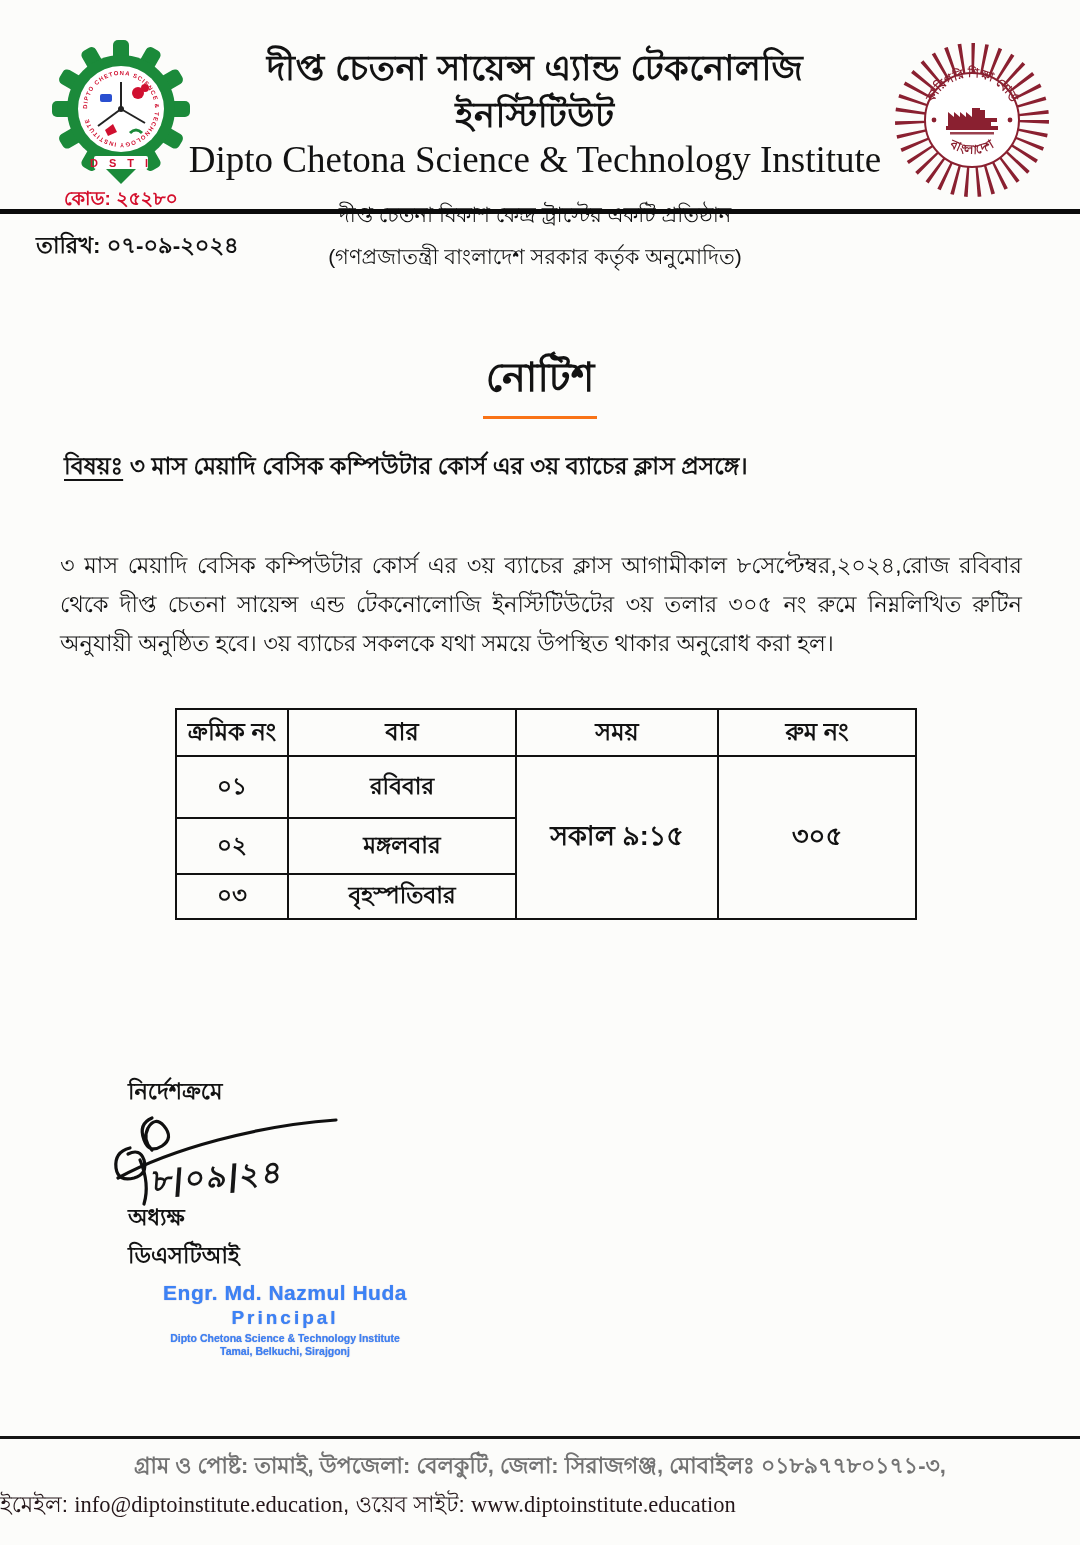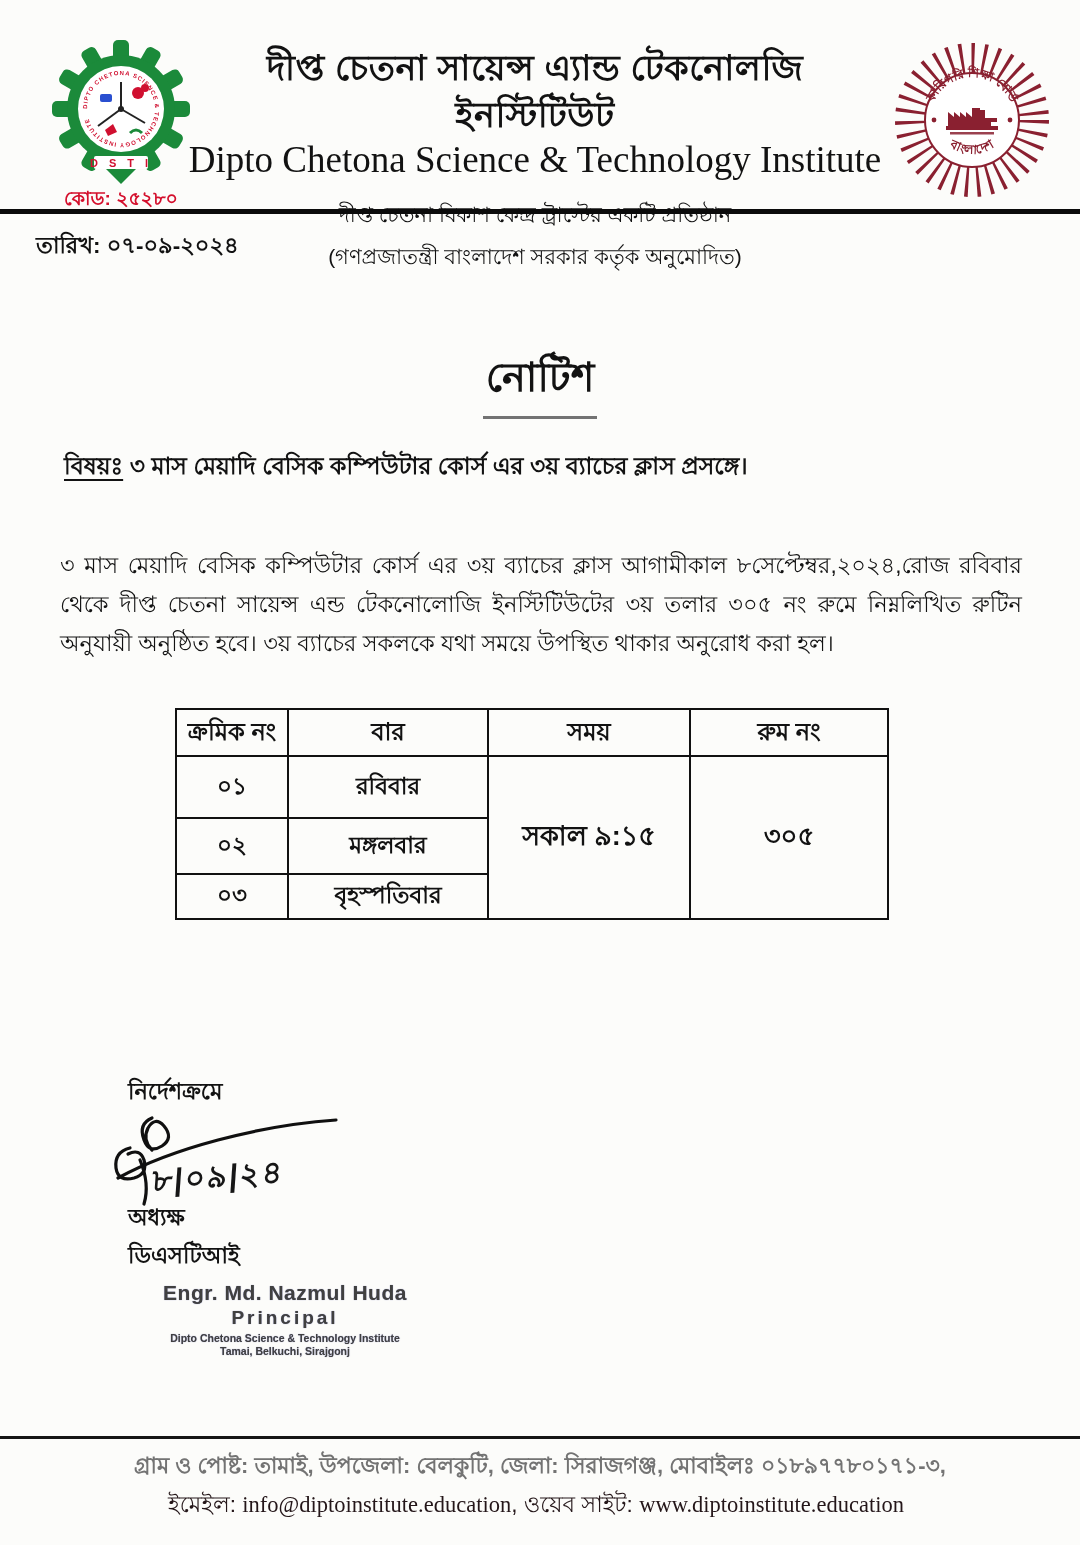--- a/index.html
+++ b/index.html
@@ -25,65 +25,65 @@
   
   .memo-row {
     position:absolute; left:36px; top:228px; width:1008px;
     display:flex; justify-content:space-between;
     font-size:22.5px; font-weight:600;
   }
   
   .notice-title-wrap { position:absolute; left:0; top:346px; width:1080px; text-align:center; }
   .notice-title {
     display:inline-block; font-size:40px; font-weight:800;
-    border-bottom:3px solid #737373; padding:0 3px 3px 3px;
+    border-bottom:3px solid #f97316; padding:0 3px 3px 3px;
   }
   
   .subject { position:absolute; left:64px; top:448px; font-size:23.5px; font-weight:800; }
   .subject .u { text-decoration:underline; text-underline-offset:5px; text-decoration-thickness:2px; }
   
   .body-text {
     position:absolute; left:60px; top:546px; width:962px;
     font-size:22.5px; line-height:39px; text-align:justify; font-weight:500;
   }
   
   .sched { position:absolute; left:175px; top:708px; border-collapse:collapse; }
   .sched th, .sched td {
     border:2.5px solid #111; text-align:center; vertical-align:middle;
     font-weight:600;
   }
   .sched th { font-size:24px; font-weight:800; height:47px; }
-  .col-serial { width:112px; } .col-day { width:200px; }
+  .col-serial { width:112px; } .col-day { width:228px; }
   .col-time { width:202px; } .col-room { width:198px; }
   .cell-serial { font-size:23px; height:62px;border-radius:8px; }
   .cell-day { font-size:23px; }
   .cell-time { font-size:27px; font-weight:700; }
   .cell-room { font-size:26px; font-weight:700; }
   .row2 td { height:56px; } .row3 td { height:45px; }
   
   .by-order { position:absolute; left:128px; top:1074px; font-size:22.5px; font-weight:600; }
   .sig-svg { position:absolute; left:100px; top:1104px; width:270px; height:112px; }
   .sig-date {
     position:absolute; left:152px; top:1152px; font-size:31px; font-weight:600;
     transform:rotate(-4deg) skewX(-8deg); letter-spacing:2px; color:#161616;
   }
   .designation { position:absolute; left:128px; top:1200px; font-size:22.5px; font-weight:600; }
   .org-short { position:absolute; left:128px; top:1238px; font-size:22.5px; font-weight:600; }
   .stamp {
     position:absolute; left:118px; top:1280px; width:334px; text-align:center;
-    color:#404040; text-shadow:0 0 1px rgba(42,45,143,0.55); line-height:1.25;
+    color:#3b82f6; text-shadow:0 0 1px rgba(42,45,143,0.55); line-height:1.25;
   }
   .stamp-name { font-size:21px; font-weight:bold; letter-spacing:0.5px; }
   .stamp-title { font-size:19px; font-weight:bold; letter-spacing:3px; }
   .stamp-line3 { font-size:10.5px; font-weight:bold; margin-top:2px; }
   .stamp-line4 { font-size:10.5px; font-weight:bold; }
   
   .rule-bottom { position:absolute; left:0; top:1436px; width:1080px; height:3px; background:#151515; }
   .footer-line1 { position:absolute; left:0; top:1448px; width:1080px; text-align:center; font-size:22px; font-weight:600; color:#737373; }
-  .footer-line2 { position:absolute; left:0; top:1487px; width:1072px; text-align:center; font-size:22.5px; font-weight:500; color:#241619; }
+  .footer-line2 { position:absolute; left:0; top:1487px; width:1072px; font-size:22.5px; font-weight:500; color:#241619; }
   .footer-line2 .latin { font-family:"Liberation Serif", serif; }
 </style>
 </head>
 <body>
 
 <div class="page">
 
   <svg class="logo-left" viewBox="0 0 142 148">
     <g fill="#1b8a3a">
       <rect x="63" y="2" width="16" height="24" rx="5" transform="rotate(0 71 71)"></rect>

